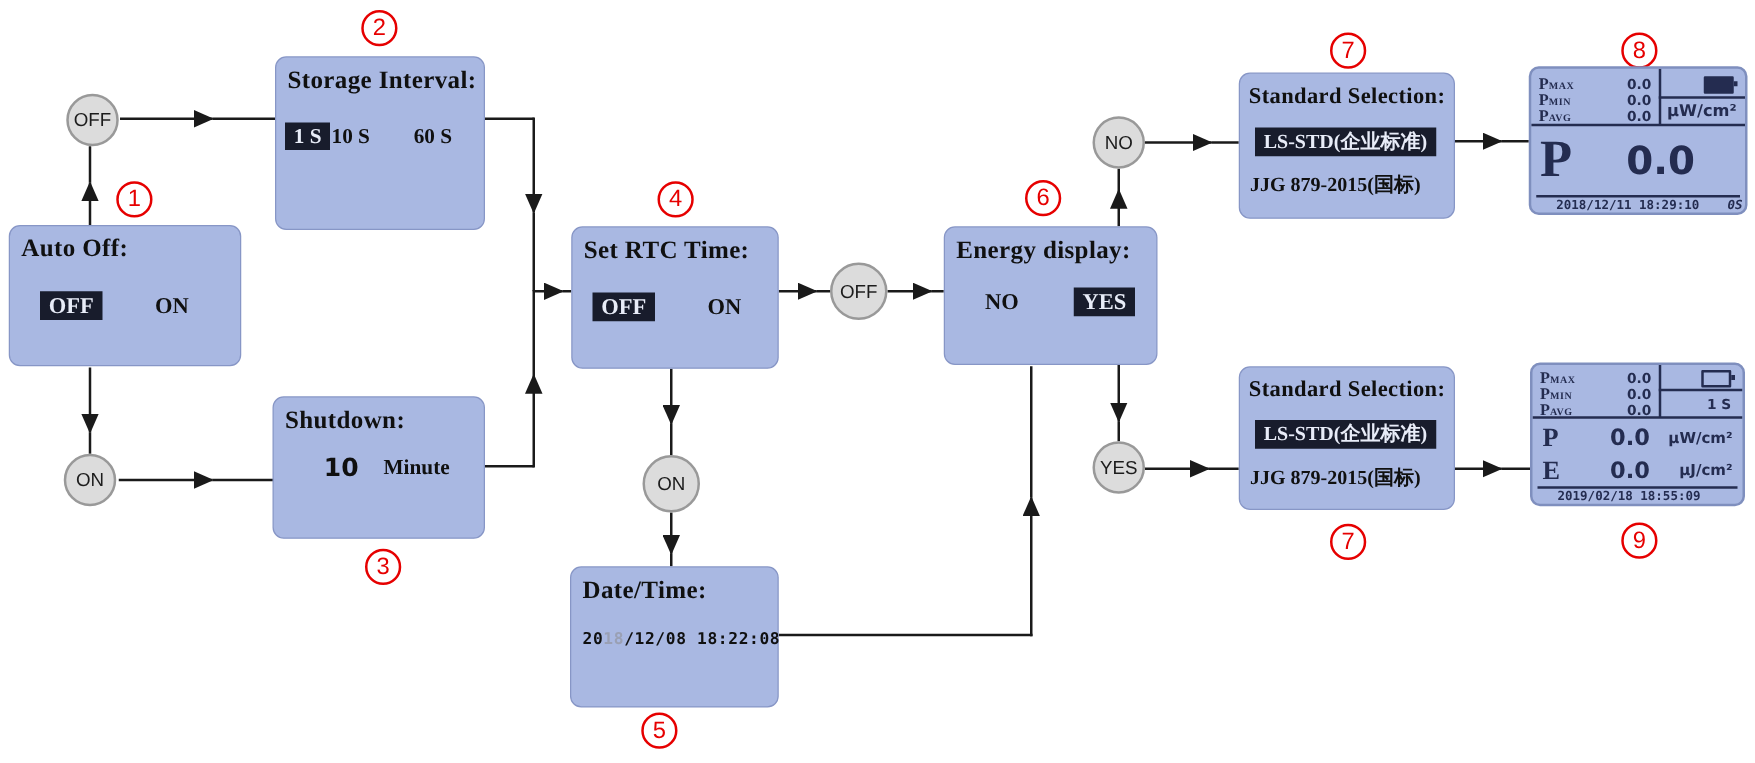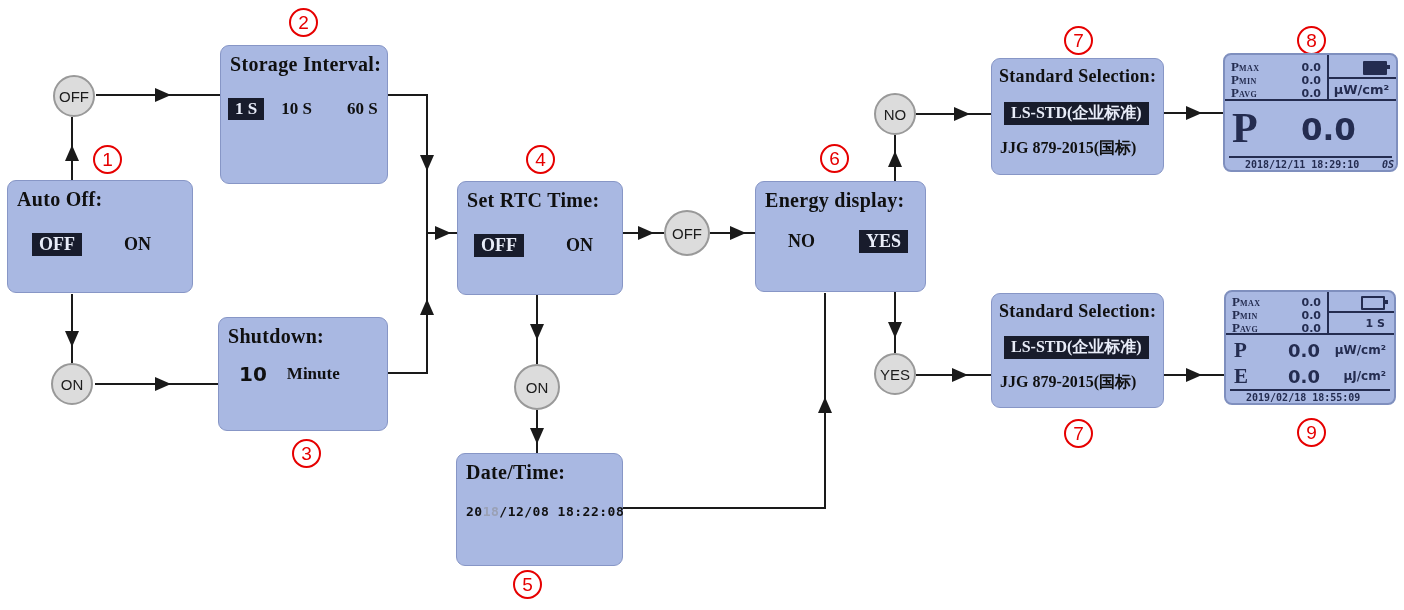--- a/index.html
+++ b/index.html
@@ -149,29 +149,29 @@
     <div class="opt-row" style="top:52px;">
       <span class="opt inv" style="margin-left:24px;">OFF</span>
       <span class="opt" style="margin-left:42px;">ON</span>
     </div>
   </div>
 
   <div class="box" style="left:220px;top:45px;width:168px;height:139px;">
     <div class="box-title">Storage Interval:</div>
     <div class="opt-row" style="top:52px;">
       <span class="opt inv" style="margin-left:7px;font-size:17px;">1 S</span>
-      <span class="opt" style="margin-left:17px;font-size:17px;">10 S</span>
+      <span class="opt" style="margin-left:1px;font-size:17px;">10 S</span>
       <span class="opt" style="margin-left:35px;font-size:17px;">60 S</span>
     </div>
   </div>
 
   <div class="box" style="left:218px;top:317px;width:170px;height:114px;">
     <div class="box-title">Shutdown:</div>
     <div class="opt-row" style="top:44px;">
-      <span class="opt shut-val" style="margin-left:20px;">10</span>
+      <span class="opt shut-val" style="margin-left:40px;">10</span>
       <span class="opt" style="margin-left:20px;font-size:17px;">Minute</span>
     </div>
   </div>
 
   <div class="box" style="left:457px;top:181px;width:166px;height:114px;">
     <div class="box-title">Set RTC Time:</div>
     <div class="opt-row" style="top:52px;">
       <span class="opt inv" style="margin-left:16px;">OFF</span>
       <span class="opt" style="margin-left:42px;">ON</span>
     </div>

